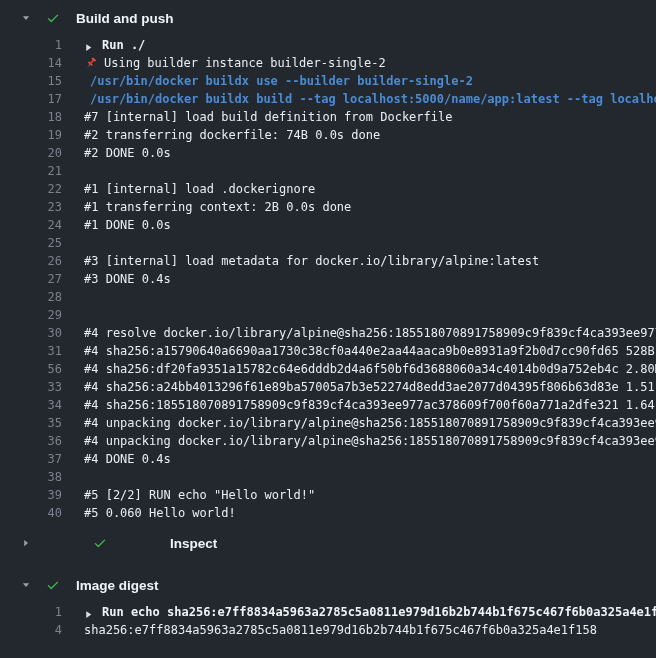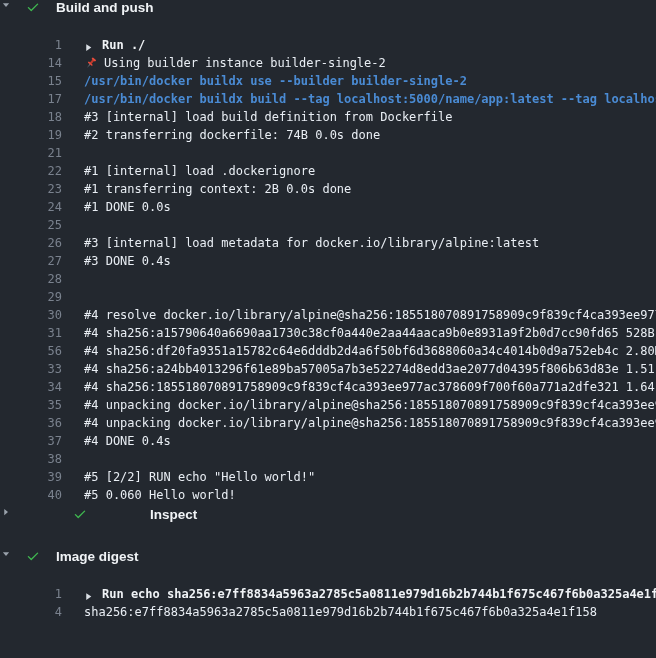--- a/index.html
+++ b/index.html
@@ -5,22 +5,22 @@
   html, body { margin: 0; padding: 0; }
   body {
     width: 656px; height: 658px;
     background: #23282f;
     overflow: hidden;
     font-family: "Liberation Sans", sans-serif;
   }
   #log-root { width: 656px; }
 
   .section-header {
-    display: flex; align-items: flex-start;
-    height: 36px; 
+    display: flex; align-items: center;
+    height: 36px; padding-left: 20px;
     cursor: pointer;
   }
   .section-header .caret {
     width: 12px; display: inline-flex; justify-content: center; align-items: center;
   }
   .section-header .check {
     margin-left: 14px; display: inline-flex; align-items: center;
   }
   .section-header .title {
     margin-left: 16px;
@@ -41,21 +41,21 @@
     color: #7a828e; cursor: pointer;
     font-size: 12px;
   }
   .line-text {
     flex: 1; min-width: 0;
     margin-left: 22px;
     display: flex; align-items: flex-end;
     overflow: hidden;
   }
   .line-text .txt { white-space: pre; }
-  .cmd .txt { color: #4a8bd4; font-weight: 700; }
+  .cmd .txt { color: #4a8bd4; font-weight: 700; margin-left: 6px; }
   .group .txt { font-weight: 700; color: #f0f3f6; }
   .inline-icon {
     display: inline-flex; align-items: center;
     margin-right: 7px; flex: none;
   }
   .grp-chevron { margin-right: 9px; }
 </style>
 </head>
 <body>
 
@@ -109,27 +109,33 @@
       </div>
       <div class="log-line cmd">
         <span class="line-num">17</span>
         <span class="line-text">
           <span class="txt">/usr/bin/docker buildx build --tag localhost:5000/name/app:latest --tag localhost:50</span>
         </span>
       </div>
       <div class="log-line">
         <span class="line-num">18</span>
         <span class="line-text">
-          <span class="txt">#3 [internal] load build definition from Dockerfile</span>
+          <span class="txt">#7 [internal] load build definition from Dockerfile</span>
         </span>
       </div>
       <div class="log-line">
         <span class="line-num">19</span>
         <span class="line-text">
           <span class="txt">#2 transferring dockerfile: 74B 0.0s done</span>
+        </span>
+      </div>
+      <div class="log-line">
+        <span class="line-num">20</span>
+        <span class="line-text">
+          <span class="txt">#2 DONE 0.0s</span>
         </span>
       </div>
       <div class="log-line">
         <span class="line-num">21</span>
         <span class="line-text">
           <span class="txt"></span>
         </span>
       </div>
       <div class="log-line">
         <span class="line-num">22</span>

